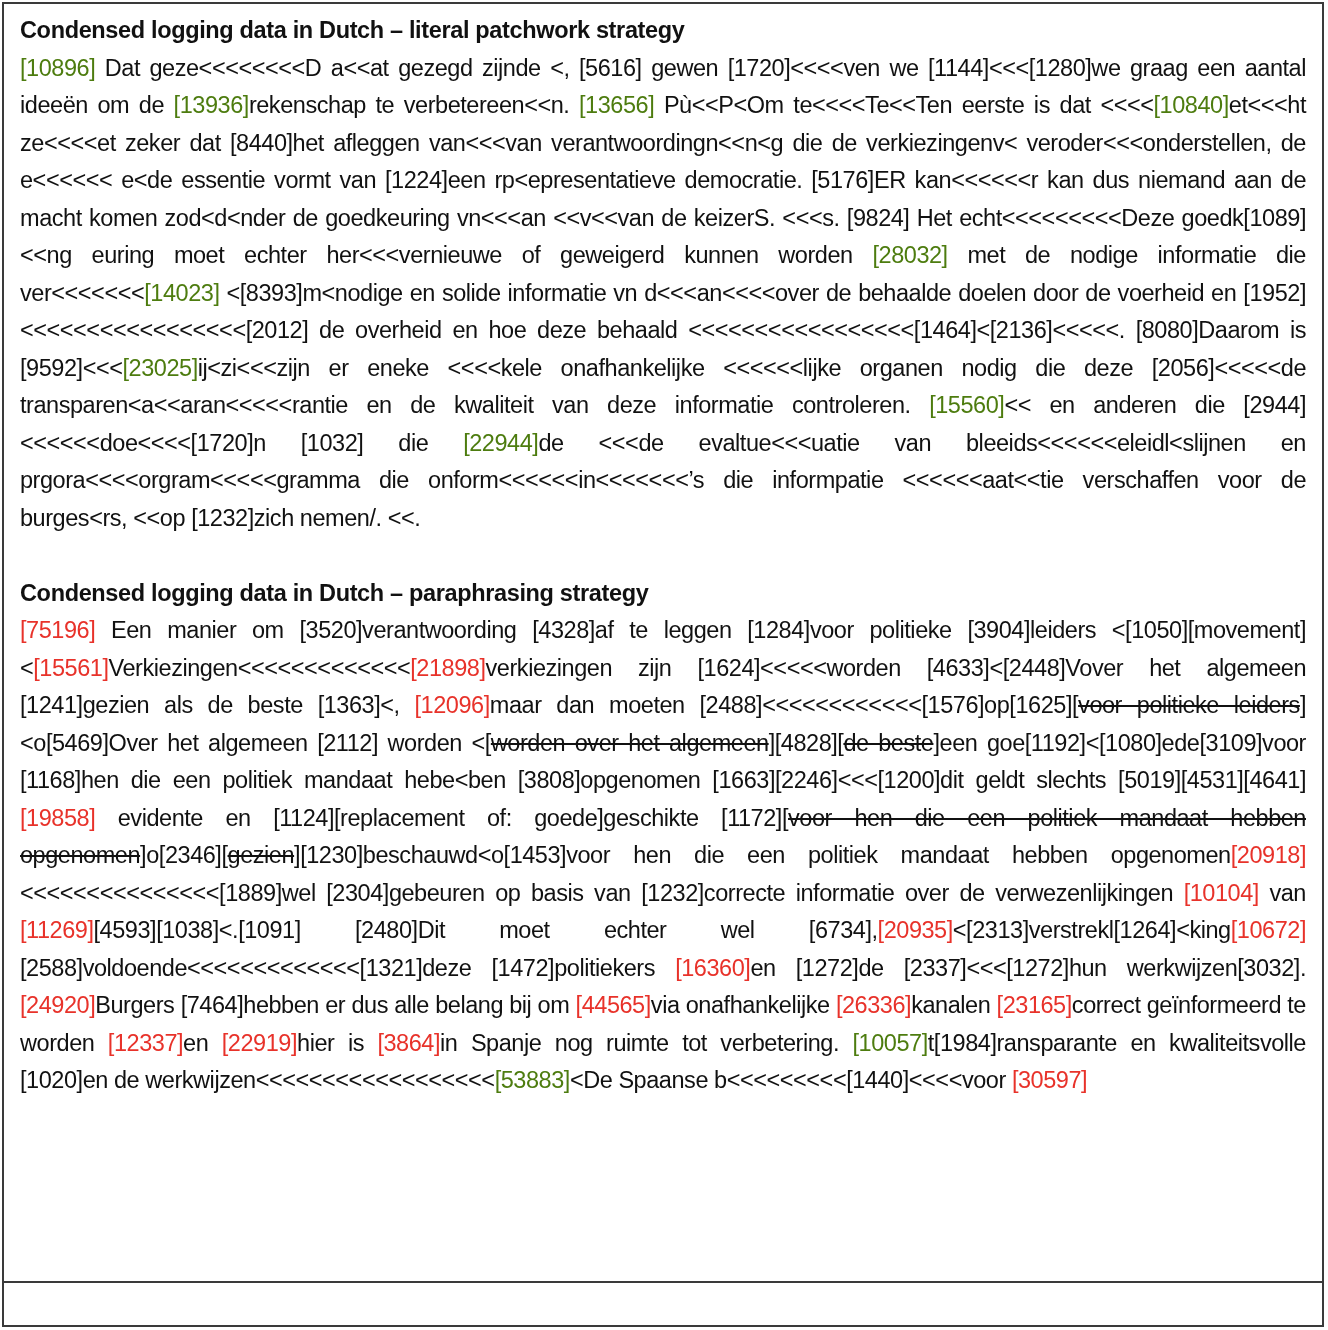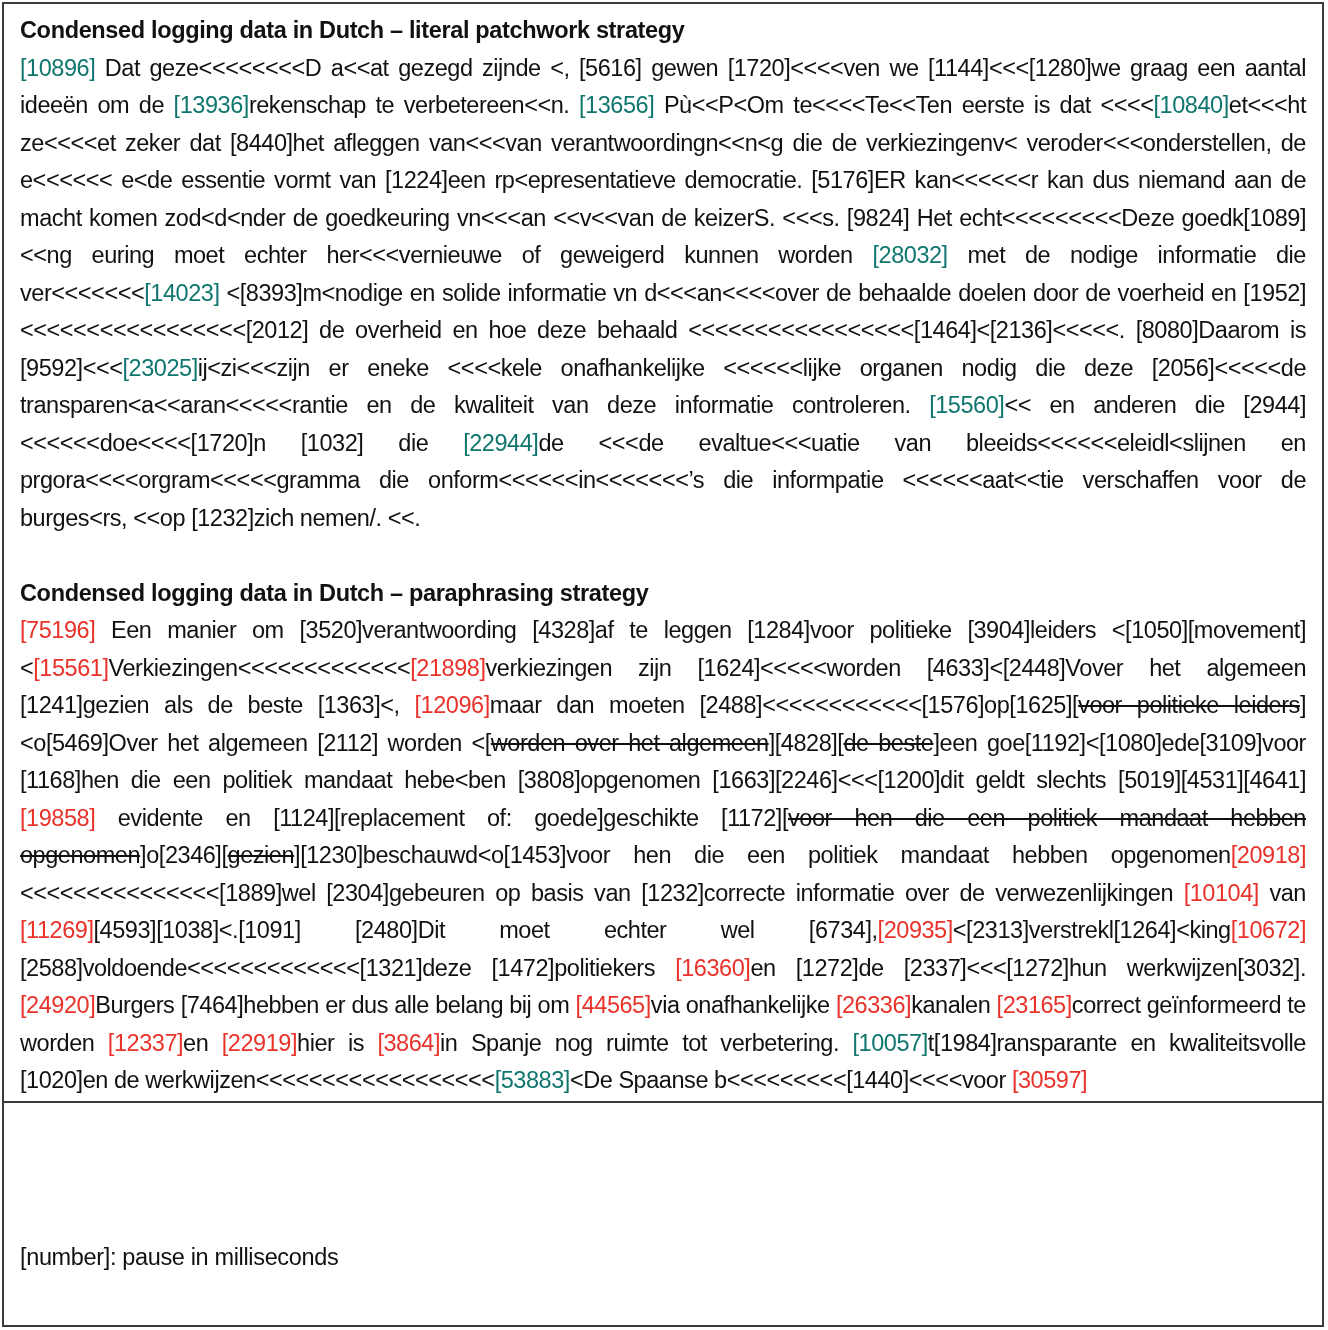--- a/index.html
+++ b/index.html
@@ -2,51 +2,50 @@
 <html><head>
 <meta charset="utf-8">
 <style>
   html, body { margin: 0; padding: 0; background: #ffffff; }
   body { width: 1328px; height: 1330px; position: relative; font-family: "Liberation Sans", "DejaVu Sans", sans-serif; color: #111; }
   .frame {
     position: absolute; left: 2px; top: 2px; width: 1322px; height: 1325px;
     border: 2px solid #3a3a3a; box-sizing: border-box;
   }
   .main-cell {
-    position: absolute; left: 0; top: 0; right: 0; height: 1099px;
+    position: absolute; left: 0; top: 0; right: 0; height: 1279px;
     border-bottom: 2px solid #3a3a3a; box-sizing: border-box;
     padding: 8px 16px 4px 16px;
   }
   .legend-cell {
     position: absolute; left: 0; right: 0; top: 1231px; bottom: 0;
     padding: 4px 16px 0 16px; box-sizing: border-box;
   }
   .section-title {
     font-weight: bold; font-size: 23.5px; line-height: 37.5px; margin: 0;
     letter-spacing: -0.35px; white-space: nowrap;
   }
   .para {
     font-size: 23.5px; line-height: 37.5px; margin: 0; text-align: justify;
     letter-spacing: -0.45px; word-spacing: 0px;
   }
   .para.last-left { text-align-last: left; }
   .gap { height: 37.5px; }
-  .seg-red { color: #0f766e; margin-top: 8px; }
+  .seg-red { color: #4d7c0f; margin-top: 8px; }
   .seg-italic { }
   .seg-italic-red { color: #e8322a; }
   .seg-strike { text-decoration: line-through; text-decoration-thickness: 2px; }
   .legend-line { font-size: 23.5px; line-height: 37.5px; margin: 0; letter-spacing: -0.35px; }
 </style>
 </head>
 <body>
 
 <div class="frame">
   <div class="main-cell">
     <h2 class="section-title">Condensed logging data in Dutch – literal patchwork strategy</h2>
     <p class="para last-left"><span class="seg-red">[10896]</span><span> Dat geze&lt;&lt;&lt;&lt;&lt;&lt;&lt;&lt;D a&lt;&lt;at gezegd zijnde &lt;, [5616] gewen [1720]&lt;&lt;&lt;&lt;ven we [1144]&lt;&lt;&lt;[1280]we graag een aantal ideeën om de </span><span class="seg-red">[13936]</span><span>rekenschap te verbetereen&lt;&lt;n. </span><span class="seg-red">[13656]</span><span> Pù&lt;&lt;P&lt;Om te&lt;&lt;&lt;&lt;Te&lt;&lt;Ten eerste is dat &lt;&lt;&lt;&lt;</span><span class="seg-red">[10840]</span><span>et&lt;&lt;&lt;ht ze&lt;&lt;&lt;&lt;et zeker dat [8440]het afleggen van&lt;&lt;&lt;van verantwoordingn&lt;&lt;n&lt;g die de verkiezingenv&lt; veroder&lt;&lt;&lt;onderstellen, de e&lt;&lt;&lt;&lt;&lt;&lt; e&lt;de essentie vormt van [1224]een rp&lt;epresentatieve democratie. [5176]ER kan&lt;&lt;&lt;&lt;&lt;&lt;r kan dus niemand aan de macht komen zod&lt;d&lt;nder de goedkeuring vn&lt;&lt;&lt;an &lt;&lt;v&lt;&lt;van de keizerS. &lt;&lt;&lt;s. [9824] Het echt&lt;&lt;&lt;&lt;&lt;&lt;&lt;&lt;&lt;Deze goedk[1089]&lt;&lt;ng euring moet echter her&lt;&lt;&lt;vernieuwe of geweigerd kunnen worden </span><span class="seg-red">[28032]</span><span> met de nodige informatie die ver&lt;&lt;&lt;&lt;&lt;&lt;&lt;</span><span class="seg-red">[14023]</span><span> &lt;[8393]m&lt;nodige en solide informatie vn d&lt;&lt;&lt;an&lt;&lt;&lt;&lt;over de behaalde doelen door de voerheid en [1952]&lt;&lt;&lt;&lt;&lt;&lt;&lt;&lt;&lt;&lt;&lt;&lt;&lt;&lt;&lt;&lt;&lt;[2012] de overheid en hoe deze behaald &lt;&lt;&lt;&lt;&lt;&lt;&lt;&lt;&lt;&lt;&lt;&lt;&lt;&lt;&lt;&lt;&lt;[1464]&lt;[2136]&lt;&lt;&lt;&lt;&lt;. [8080]Daarom is [9592]&lt;&lt;&lt;</span><span class="seg-red">[23025]</span><span>ij&lt;zi&lt;&lt;&lt;zijn er eneke &lt;&lt;&lt;&lt;kele onafhankelijke &lt;&lt;&lt;&lt;&lt;&lt;lijke organen nodig die deze [2056]&lt;&lt;&lt;&lt;&lt;de transparen&lt;a&lt;&lt;aran&lt;&lt;&lt;&lt;&lt;rantie en de kwaliteit van deze informatie controleren. </span><span class="seg-red">[15560]</span><span>&lt;&lt; en anderen die [2944]&lt;&lt;&lt;&lt;&lt;&lt;doe&lt;&lt;&lt;&lt;[1720]n [1032] die </span><span class="seg-red">[22944]</span><span>de &lt;&lt;&lt;de evaltue&lt;&lt;&lt;uatie van bleeids&lt;&lt;&lt;&lt;&lt;&lt;eleidl&lt;slijnen en prgora&lt;&lt;&lt;&lt;orgram&lt;&lt;&lt;&lt;&lt;gramma die onform&lt;&lt;&lt;&lt;&lt;&lt;in&lt;&lt;&lt;&lt;&lt;&lt;&lt;’s die informpatie &lt;&lt;&lt;&lt;&lt;&lt;aat&lt;&lt;tie verschaffen voor de burges&lt;rs, &lt;&lt;op [1232]zich nemen/. &lt;&lt;.</span></p>
     <div class="gap"></div>
     <h2 class="section-title">Condensed logging data in Dutch – paraphrasing strategy</h2>
     <p class="para last-left"><span class="seg-italic-red">[75196]</span><span> Een manier om </span><span class="seg-italic">[3520]</span><span>verantwoording </span><span class="seg-italic">[4328]</span><span>af te leggen </span><span class="seg-italic">[1284]</span><span>voor politieke </span><span class="seg-italic">[3904]</span><span>leiders &lt;</span><span class="seg-italic">[1050][movement]</span><span>&lt;</span><span class="seg-italic-red">[15561]</span><span>Verkiezingen&lt;&lt;&lt;&lt;&lt;&lt;&lt;&lt;&lt;&lt;&lt;&lt;&lt;</span><span class="seg-italic-red">[21898]</span><span>verkiezingen zijn </span><span class="seg-italic">[1624]</span><span>&lt;&lt;&lt;&lt;&lt;worden </span><span class="seg-italic">[4633]</span><span>&lt;</span><span class="seg-italic">[2448]</span><span>Vover het algemeen </span><span class="seg-italic">[1241]</span><span>gezien als de beste </span><span class="seg-italic">[1363]</span><span>&lt;, </span><span class="seg-italic-red">[12096]</span><span>maar dan moeten </span><span class="seg-italic">[2488]</span><span>&lt;&lt;&lt;&lt;&lt;&lt;&lt;&lt;&lt;&lt;&lt;&lt;</span><span class="seg-italic">[1576]</span><span>op</span><span class="seg-italic">[1625][</span><span class="seg-strike">voor politieke leiders</span><span class="seg-italic">]</span><span>&lt;o</span><span class="seg-italic">[5469]</span><span>Over het algemeen </span><span class="seg-italic">[2112]</span><span> worden &lt;</span><span class="seg-italic">[</span><span class="seg-strike">worden over het algemeen</span><span class="seg-italic">][4828][</span><span class="seg-strike">de beste</span><span class="seg-italic">]</span><span>een goe</span><span class="seg-italic">[1192]</span><span>&lt;</span><span class="seg-italic">[1080]</span><span>ede</span><span class="seg-italic">[3109]</span><span>voor </span><span class="seg-italic">[1168]</span><span>hen die een politiek mandaat hebe&lt;ben </span><span class="seg-italic">[3808]</span><span>opgenomen </span><span class="seg-italic">[1663][2246]</span><span>&lt;&lt;&lt;</span><span class="seg-italic">[1200]</span><span>dit geldt slechts </span><span class="seg-italic">[5019][4531][4641]</span><span class="seg-italic-red">[19858]</span><span> evidente en </span><span class="seg-italic">[1124][replacement of: goede]</span><span>geschikte </span><span class="seg-italic">[1172][</span><span class="seg-strike">voor hen die een politiek mandaat hebben opgenomen</span><span class="seg-italic">]</span><span>o</span><span class="seg-italic">[2346][</span><span class="seg-strike">gezien</span><span class="seg-italic">][1230]</span><span>beschauwd&lt;o</span><span class="seg-italic">[1453]</span><span>voor hen die een politiek mandaat hebben opgenomen</span><span class="seg-italic-red">[20918]</span><span>&lt;&lt;&lt;&lt;&lt;&lt;&lt;&lt;&lt;&lt;&lt;&lt;&lt;&lt;&lt;</span><span class="seg-italic">[1889]</span><span>wel </span><span class="seg-italic">[2304]</span><span>gebeuren op basis van </span><span class="seg-italic">[1232]</span><span>correcte informatie over de verwezenlijkingen </span><span class="seg-italic-red">[10104]</span><span> van </span><span class="seg-italic-red">[11269]</span><span class="seg-italic">[4593][1038]</span><span>&lt;.</span><span class="seg-italic">[1091]</span><span> </span><span class="seg-italic">[2480]</span><span>Dit moet echter wel </span><span class="seg-italic">[6734]</span><span>,</span><span class="seg-italic-red">[20935]</span><span>&lt;</span><span class="seg-italic">[2313]</span><span>verstrekl</span><span class="seg-italic">[1264]</span><span>&lt;king</span><span class="seg-italic-red">[10672]</span><span class="seg-italic">[2588]</span><span>voldoende&lt;&lt;&lt;&lt;&lt;&lt;&lt;&lt;&lt;&lt;&lt;&lt;&lt;</span><span class="seg-italic">[1321]</span><span>deze </span><span class="seg-italic">[1472]</span><span>politiekers </span><span class="seg-italic-red">[16360]</span><span>en </span><span class="seg-italic">[1272]</span><span>de </span><span class="seg-italic">[2337]</span><span>&lt;&lt;&lt;</span><span class="seg-italic">[1272]</span><span>hun werkwijzen</span><span class="seg-italic">[3032]</span><span>. </span><span class="seg-italic-red">[24920]</span><span>Burgers </span><span class="seg-italic">[7464]</span><span>hebben er dus alle belang bij om </span><span class="seg-italic-red">[44565]</span><span>via onafhankelijke </span><span class="seg-italic-red">[26336]</span><span>kanalen </span><span class="seg-italic-red">[23165]</span><span>correct geïnformeerd te worden </span><span class="seg-italic-red">[12337]</span><span>en </span><span class="seg-italic-red">[22919]</span><span>hier is </span><span class="seg-italic-red">[3864]</span><span>in Spanje nog ruimte tot verbetering. </span><span class="seg-red">[10057]</span><span>t[1984]ransparante en kwaliteitsvolle [1020]en de werkwijzen&lt;&lt;&lt;&lt;&lt;&lt;&lt;&lt;&lt;&lt;&lt;&lt;&lt;&lt;&lt;&lt;&lt;&lt;</span><span class="seg-red">[53883]</span><span>&lt;De Spaanse b&lt;&lt;&lt;&lt;&lt;&lt;&lt;&lt;&lt;</span><span class="seg-italic">[1440]</span><span>&lt;&lt;&lt;&lt;voor </span><span class="seg-italic-red">[30597]</span></p>
   </div>
   <div class="legend-cell">
-    <p class="legend-line">[number]: pause in milliseconds</p>
   </div>
 </div>
 
 </body></html>

